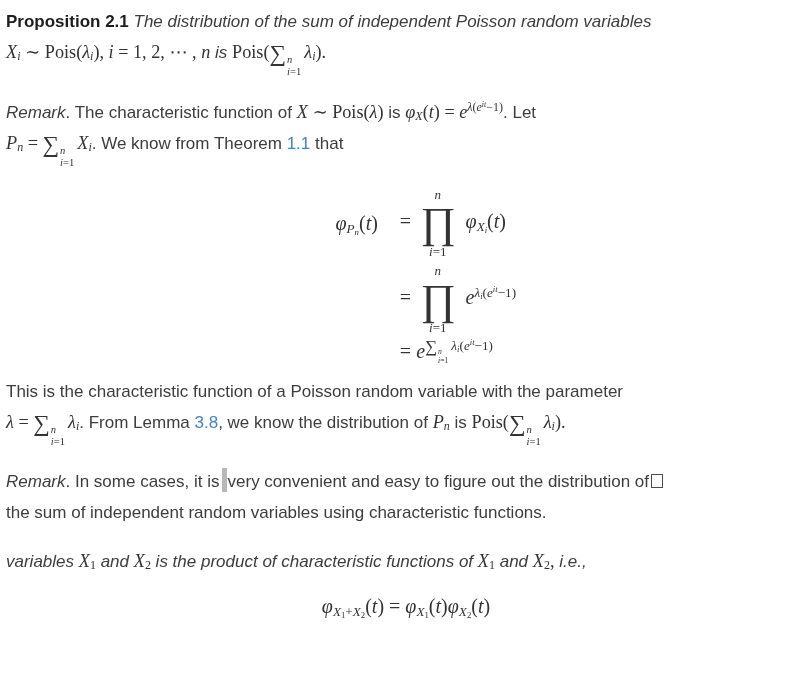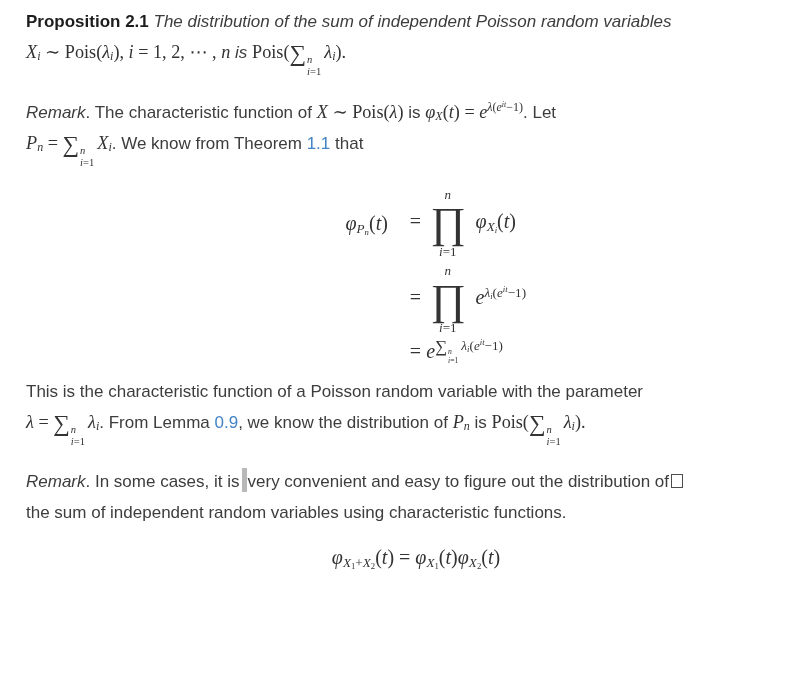--- a/index.html
+++ b/index.html
@@ -4,21 +4,21 @@
 <style>
   * { box-sizing: border-box; }
   html, body { margin: 0; padding: 0; }
   body {
     width: 812px; height: 680px; overflow: hidden;
     background: var(--bg, #ffffff);
     color: var(--text, #3d3d3d);
     font-family: "Liberation Sans", sans-serif;
     font-size: 17px;
   }
-  .doc { padding: 6px 6px 0 26px; }
+  .doc { padding: 6px 6px 0 6px; }
   .para { margin: 0 0 18px 0; }
   .line { display: block; line-height: 31px; white-space: nowrap; }
   b { font-weight: 700; color: var(--heading, #1d1d1d); }
   .xref { color: var(--link, #4183c4); text-decoration: none; cursor: pointer; }
 
   
   .m {
     font-family: "Liberation Serif", "DejaVu Serif", serif;
     color: var(--math, #333333);
     font-size: 1.07em;
@@ -105,31 +105,32 @@
               <span><i>i</i>=1</span>
             </span><i>λ</i><sub><i>i</i></sub>(<i>e</i><sup><i>it</i></sup>−1)</sup></span>
     </div>
   </div>
 
   <p class="para">
     <span class="line">This is the characteristic function of a Poisson random variable with the parameter</span>
     <span class="line"><span class="m"><i>λ</i> = <span class="sum">∑</span><span class="ss">
             <span><i>n</i></span>
             <span><i>i</i>=1</span>
-          </span><i>λ</i><sub><i>i</i></sub></span>. From Lemma <a class="xref">0.9</a>, we know the distribution of <span class="m"><i>P</i><sub><i>n</i></sub></span> is <span class="m">Pois(<span class="sum">∑</span><span class="ss">
+          </span><i>λ</i><sub><i>i</i></sub></span>. From Lemma <a class="xref">3.8</a>, we know the distribution of <span class="m"><i>P</i><sub><i>n</i></sub></span> is <span class="m">Pois(<span class="sum">∑</span><span class="ss">
             <span><i>n</i></span>
             <span><i>i</i>=1</span>
           </span><i>λ</i><sub><i>i</i></sub>).</span></span>
   </p>
 
   <p class="para">
     <span class="line"><i>Remark</i>. In some cases, it is<span class="caret"></span>very convenient and easy to figure out the distribution of<span class="tofu"></span></span>
     <span class="line">the sum of independent random variables using characteristic functions.</span>
   </p>
 
   <p class="para">
+    <span class="line"><i>variables</i> <span class="m"><i>X</i><sub>1</sub></span> <i>and</i> <span class="m"><i>X</i><sub>2</sub></span> <i>is the product of characteristic functions of</i> <span class="m"><i>X</i><sub>1</sub></span> <i>and</i> <span class="m"><i>X</i><sub>2</sub>,</span> <i>i.e.,</i></span>
   </p>
 
   <div class="eq-display eq-single">
     <span><i>φ</i><sub><i>X</i><sub>1</sub>+<i>X</i><sub>2</sub></sub>(<i>t</i>) = <i>φ</i><sub><i>X</i><sub>1</sub></sub>(<i>t</i>)<i>φ</i><sub><i>X</i><sub>2</sub></sub>(<i>t</i>)</span>
   </div>
 
 </div>
 
 </body></html>

